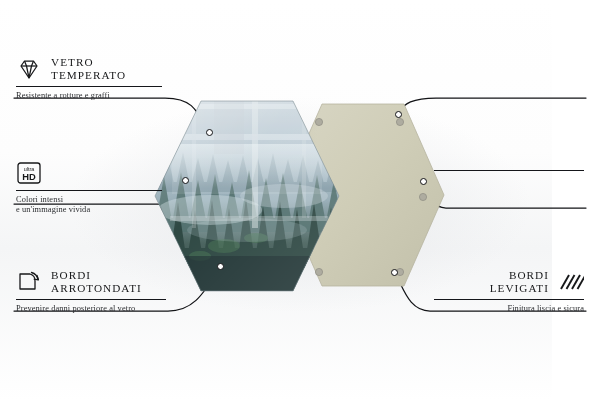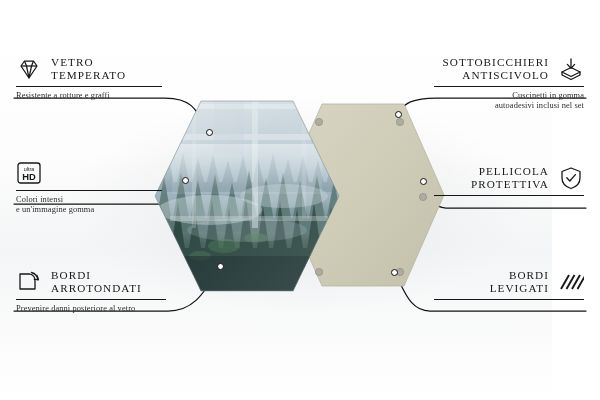--- a/index.html
+++ b/index.html
@@ -207,80 +207,54 @@
   <div class="feat left" style="left:16px;top:161px;width:150px;">
     <div class="row">
       <svg class="ico" width="26" height="24" viewBox="0 0 26 24">
         <rect x="2" y="2" width="22" height="20" rx="2.5" fill="none" stroke="#17181a" stroke-width="1.3"></rect>
         <text x="13" y="10.2" text-anchor="middle" font-family="Liberation Sans, sans-serif" font-size="5.4" fill="#17181a">ultra</text>
         <text x="13" y="19" text-anchor="middle" font-family="Liberation Sans, sans-serif" font-size="9.4" font-weight="bold" fill="#17181a">HD</text>
       </svg>
     </div>
     <div class="rule" style="width:146px;"></div>
     <div class="sub">Colori intensi
-e un'immagine gomma</div>
+e un'immagine vivida</div>
   </div>
 
   <div class="feat left" style="left:16px;top:269px;width:152px;">
     <div class="row">
       <svg class="ico" width="26" height="24" viewBox="0 0 26 24">
         <g fill="none" stroke="#17181a" stroke-width="1.3" stroke-linecap="round" stroke-linejoin="round">
           <path d="M4 4 H14 A7 7 0 0 1 19 11 V19 H4 Z"></path>
           <path d="M15.5 2.5 A9 9 0 0 1 22 9.5"></path>
           <path d="M21 5.5 L22.4 9.8 L18.2 9.2"></path>
         </g>
       </svg>
       <div class="title">BORDI
 ARROTONDATI</div>
     </div>
     <div class="rule" style="width:150px;"></div>
     <div class="sub">Prevenire danni posteriore al vetro</div>
   </div>
 
-  <div class="feat right" style="left:434px;top:56px;width:150px;">
-    <div class="row">
-      <div class="title">SOTTOBICCHIERI
-ANTISCIVOLO</div>
-      <svg class="ico" width="26" height="24" viewBox="0 0 26 24">
-        <g fill="none" stroke="#17181a" stroke-width="1.3" stroke-linejoin="round" stroke-linecap="round">
-          <path d="M13 2 V10"></path>
-          <path d="M9.4 7.4 L13 11.4 L16.6 7.4"></path>
-          <path d="M13 10.5 L22 15 L13 19.5 L4 15 Z"></path>
-          <path d="M4 15 V18 L13 22.5 L22 18 V15"></path>
-        </g>
-      </svg>
-    </div>
-    <div class="rule" style="width:150px;margin-left:auto;"></div>
-    <div class="sub">Cuscinetti in gomma
-autoadesivi inclusi nel set</div>
-  </div>
 
   <div class="feat right" style="left:434px;top:165px;width:150px;">
-    <div class="row">
-      <div class="title">PELLICOLA
-PROTETTIVA</div>
-      <svg class="ico" width="26" height="24" viewBox="0 0 26 24">
-        <g fill="none" stroke="#17181a" stroke-width="1.3" stroke-linejoin="round" stroke-linecap="round">
-          <path d="M13 2 L22 5.5 V12 C22 17.5 17.8 21 13 22.5 C8.2 21 4 17.5 4 12 V5.5 Z"></path>
-          <path d="M8.8 11.8 L11.8 15 L17.4 8.6"></path>
-        </g>
-      </svg>
-    </div>
     <div class="rule" style="width:150px;margin-left:auto;"></div>
   </div>
 
   <div class="feat right" style="left:434px;top:269px;width:150px;">
     <div class="row">
       <div class="title">BORDI
 LEVIGATI</div>
       <svg class="ico" width="26" height="22" viewBox="0 0 26 22">
         <g stroke="#17181a" stroke-width="1.9" stroke-linecap="butt">
           <path d="M3 18 L11 4"></path>
             <path d="M8.5 18 L16.5 4"></path>
           <path d="M14 18 L22 4"></path>
             <path d="M19.5 18 L27.5 4"></path>
         </g>
       </svg>
     </div>
     <div class="rule" style="width:150px;margin-left:auto;"></div>
+    <div class="sub">Finitura liscia e sicura</div>
   </div>
 
 </div>
 
 </body></html>

